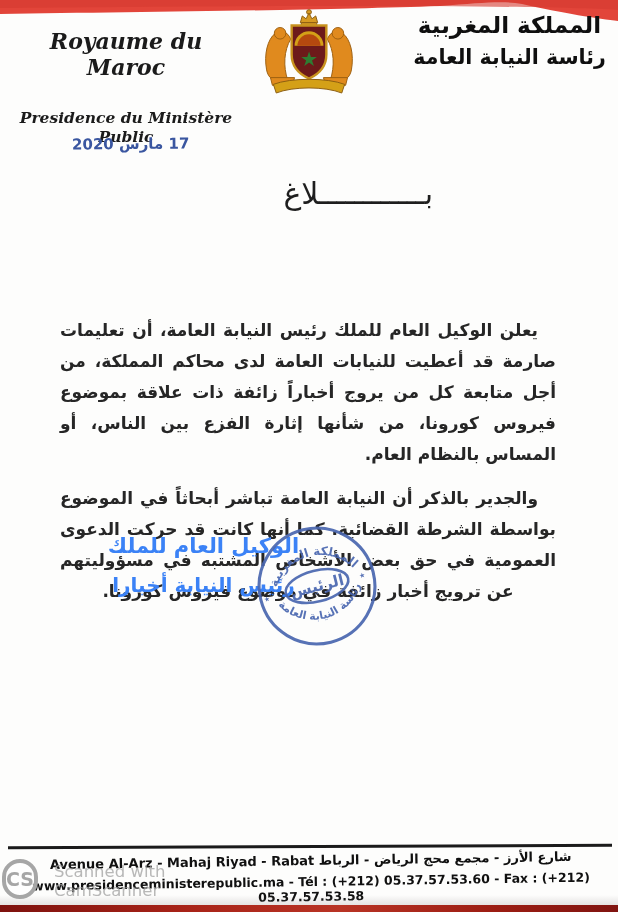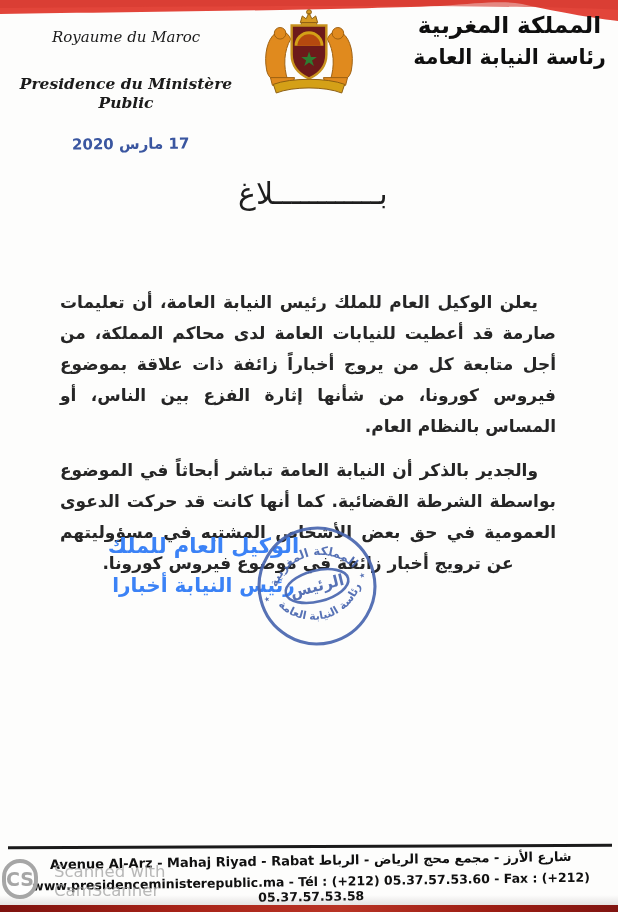--- a/index.html
+++ b/index.html
@@ -8,47 +8,47 @@
     position:relative; width:618px; height:912px; margin:0 auto;
     background:#fdfdfc; overflow:hidden;
   }
   
   .top-band { position:absolute; top:0; left:0; width:618px; height:26px; pointer-events:none; }
   
   .hdr-left {
     position:absolute; left:16px; top:28px; width:220px; text-align:center;
     font-family:"DejaVu Serif", serif; font-style:italic; color:#1b1b1b;
   }
-  .hdr-left .l1 { font-size:15px; font-weight:normal; }
+  .hdr-left .l1 { font-size:22px; font-weight:bold; }
   .hdr-left .l2 { font-size:15.5px; font-weight:bold; margin-top:28px; }
   .emblem { position:absolute; left:256px; top:8px; width:106px; height:92px; }
   .hdr-right {
     position:absolute; right:6px; top:12px; width:205px; text-align:center;
     direction:rtl; font-weight:bold; color:#0f0f0f;
   }
   .hdr-right .l1 { font-size:23px; }
   .hdr-right .l2 { font-size:20.5px; margin-top:7px; }
   
   .date-stamp {
     position:absolute; left:72px; top:135px; direction:rtl;
     color:#3a56a0; font-size:15px; font-weight:bold; letter-spacing:1px;
     transform:rotate(-0.5deg);
   }
   
   .doc-title {
-    position:absolute; left:238px; top:176px; width:195px; text-align:left;
+    position:absolute; left:238px; top:176px; width:195px; text-align:right;
     direction:rtl; font-size:30px; color:#1e1e1e; font-weight:500;
   }
   
   .body-text {
     position:absolute; right:62px; top:287px; width:496px; direction:rtl;
     font-size:17px; line-height:31px; font-weight:bold; color:#262626;
     text-align:justify;
   }
-  .body-text p.p1 { text-indent:18px; margin-bottom:13px; text-align-last:right; }
+  .body-text p.p1 { text-indent:18px; margin-bottom:13px; text-align-last:right;margin-top:28px; }
   .body-text p.p2 { text-indent:18px; text-align-last:center; }
   
   .signature {
     position:absolute; left:106px; top:534px; width:195px; text-align:center;
     direction:rtl; font-weight:bold; color:#3b82f6;
   }
   .signature .s1 { font-size:21px; }
   .signature .s2 { font-size:20px; margin-top:15px; }
   
   .stamp {

